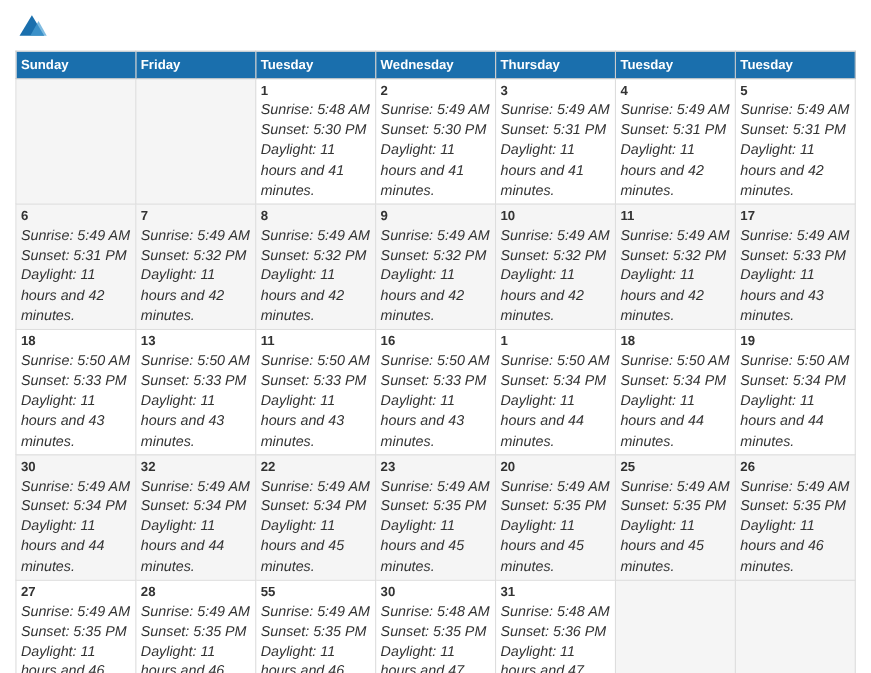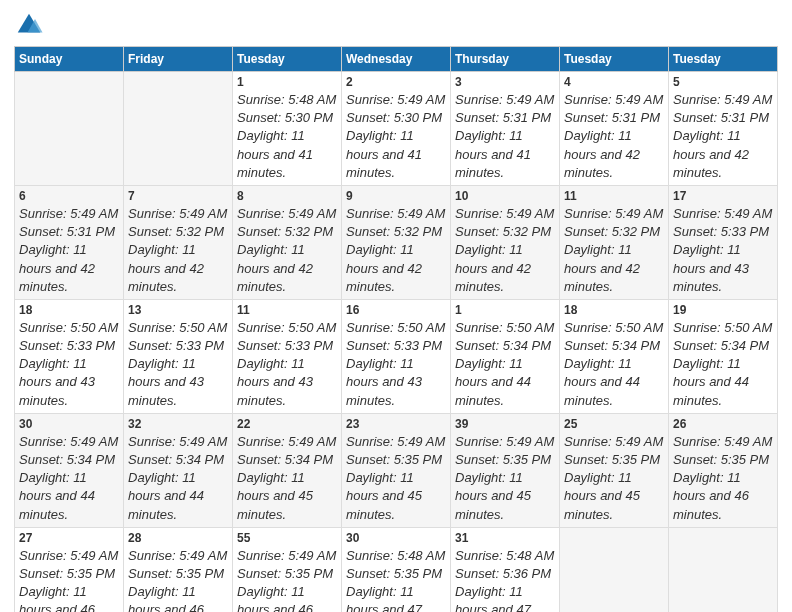--- a/index.html
+++ b/index.html
@@ -280,21 +280,21 @@
 Sunset: 5:34 PM
 Daylight: 11 hours and 45 minutes.</div>
           </td>
           <td>
             <span class="day-number">23</span>
             <div class="day-info" style="white-space: pre-line;">Sunrise: 5:49 AM
 Sunset: 5:35 PM
 Daylight: 11 hours and 45 minutes.</div>
           </td>
           <td>
-            <span class="day-number">39</span>
+            <span class="day-number">20</span>
             <div class="day-info" style="white-space: pre-line;">Sunrise: 5:49 AM
 Sunset: 5:35 PM
 Daylight: 11 hours and 45 minutes.</div>
           </td>
           <td>
             <span class="day-number">25</span>
             <div class="day-info" style="white-space: pre-line;">Sunrise: 5:49 AM
 Sunset: 5:35 PM
 Daylight: 11 hours and 45 minutes.</div>
           </td>

